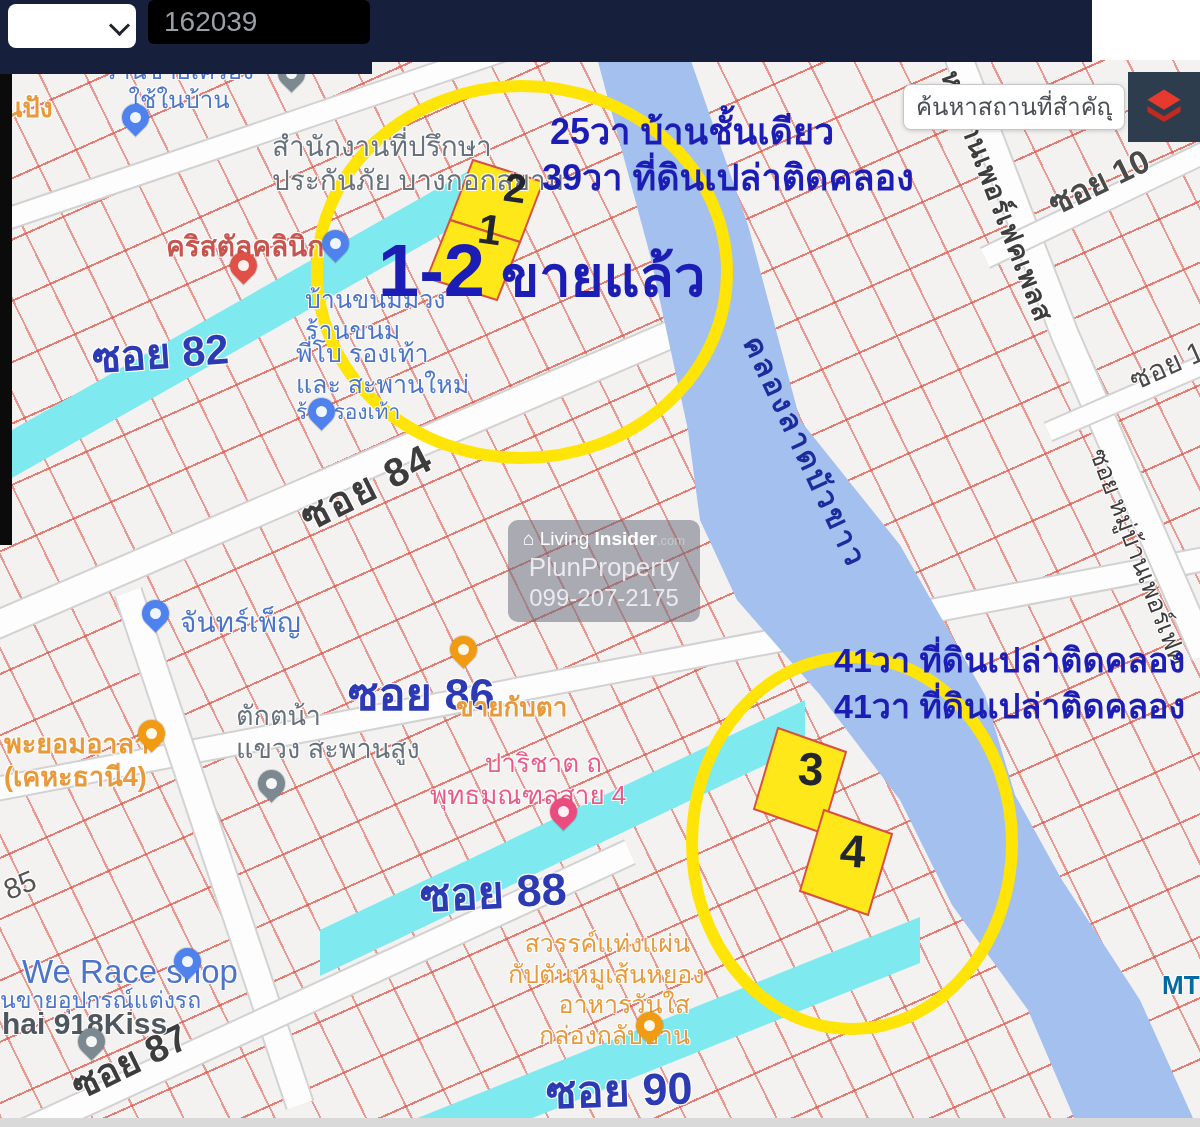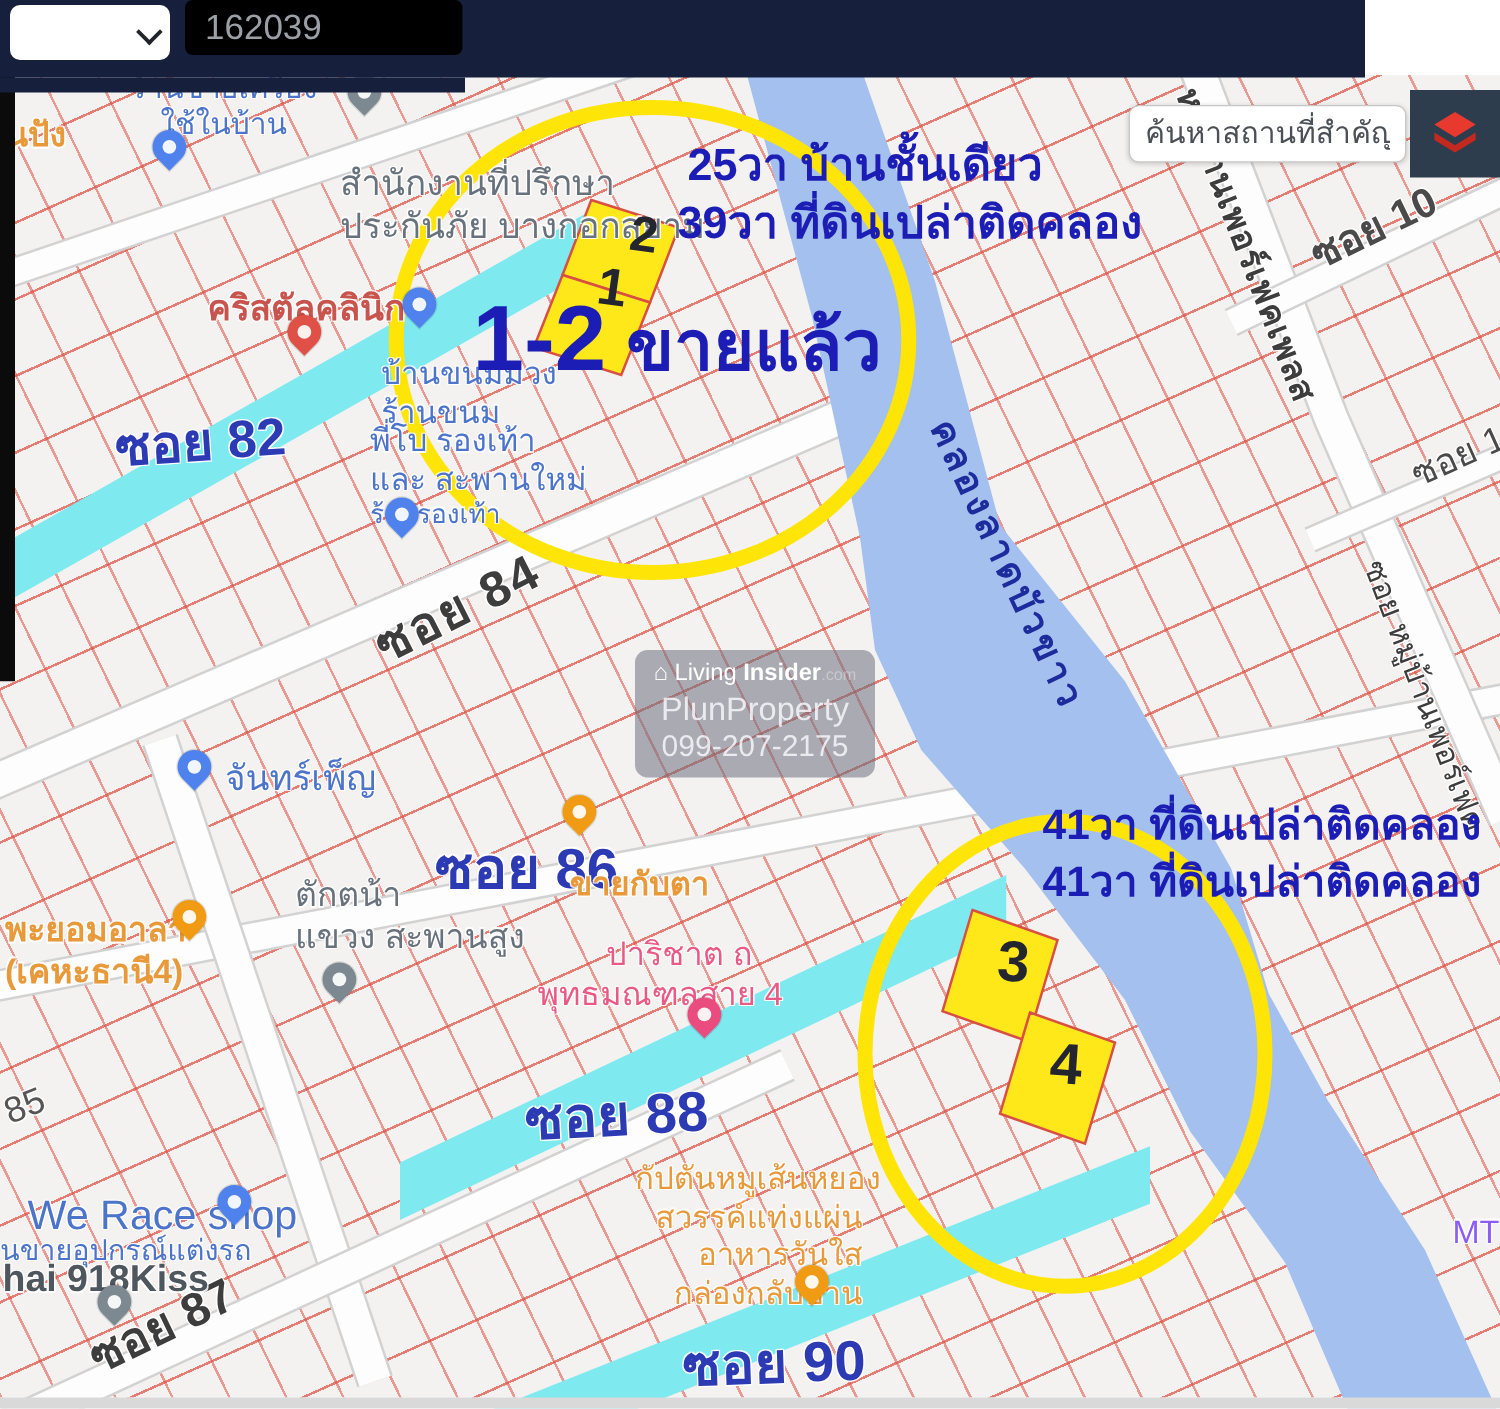--- a/index.html
+++ b/index.html
@@ -112,21 +112,21 @@
   <div class="lbl street-gray" style="left:292px;top:498px;font-size:40px;letter-spacing:2px;transform:rotate(-27deg);transform-origin:0 0;">ซอย 84</div>
   <div class="lbl" style="left:4px;top:868px;font-size:29px;color:#555;transform:rotate(-22deg);">85</div>
   <div class="lbl street-blue" style="left:348px;top:668px;font-size:45px;">ซอย 86</div>
   <div class="lbl street-gray" style="left:64px;top:1068px;font-size:38px;transform:rotate(-26deg);transform-origin:0 0;">ซอย 87</div>
   <div class="lbl street-blue" style="left:420px;top:866px;font-size:45px;transform:rotate(-3deg);">ซอย 88</div>
   <div class="lbl street-blue" style="left:546px;top:1064px;font-size:45px;transform:rotate(-2deg);">ซอย 90</div>
   <div class="lbl street-gray" style="left:1042px;top:188px;font-size:33px;color:#4a4a4a;transform:rotate(-26deg);transform-origin:0 0;">ซอย 10</div>
   <div class="lbl" style="left:1124px;top:366px;font-size:29px;color:#4a4a4a;transform:rotate(-24deg);transform-origin:0 0;">ซอย 1</div>
   <div class="lbl street-gray" style="left:964px;top:66px;font-size:27px;letter-spacing:1px;transform:rotate(69deg);transform-origin:0 0;">หมู่บ้านเพอร์เฟคเพลส</div>
   <div class="lbl" style="left:1112px;top:444px;font-size:25px;color:#3d3d3d;transform:rotate(69deg);transform-origin:0 0;">ซอย หมู่บ้านเพอร์เฟค</div>
-  <div class="lbl" style="left:1162px;top:970px;font-size:26px;color:#8b5cf6;font-weight:normal;">MT</div>
+  <div class="lbl" style="left:1162px;top:970px;font-size:26px;color:#0369a1;font-weight:bold;">MT</div>
   <div class="lbl" style="left:768px;top:330px;font-size:30px;color:#1c2c9c;font-weight:bold;letter-spacing:3px;transform:rotate(65deg);transform-origin:0 0;text-shadow:none;">คลองลาดบัวขาว</div>
 
   <div class="lbl poi-orange" style="left:4px;top:92px;font-size:27px;font-weight:600;">นปัง</div>
   <div class="lbl poi-blue" style="left:104px;top:56px;font-size:24px;text-align:center;">
     <div>ร้านขายเครื่อง</div>
     <div>ใช้ในบ้าน</div>
   </div>
   <div class="lbl poi-gray" style="left:272px;top:114px;font-size:28px;margin-top:16px;">
     <div>สำนักงานที่ปรึกษา</div>
     <div>ประกันภัย บางกอกสยาม</div>
@@ -149,22 +149,22 @@
   </div>
   <div class="lbl poi-orange" style="left:4px;top:728px;font-size:27px;font-weight:600;">
     <div>พะยอมอาลา</div>
     <div>(เคหะธานี4)</div>
   </div>
   <div class="lbl poi-pink" style="left:430px;top:748px;width:172px;font-size:26px;text-align:right;">
     <div>ปาริชาต ถ</div>
     <div>พุทธมณฑลสาย 4</div>
   </div>
   <div class="lbl poi-orange" style="left:508px;top:928px;width:182px;font-size:25px;text-align:right;">
+    <div>สวรรค์แท่งแผ่น</div>
     <div>กัปตันหมูเส้นหยอง</div>
-    <div>สวรรค์แท่งแผ่น</div>
     <div>อาหารวันใส</div>
     <div>กล่องกลับบ้าน</div>
   </div>
   <div class="lbl poi-blue" style="left:22px;top:952px;font-size:33px;">We Race shop</div>
   <div class="lbl poi-blue" style="left:0px;top:986px;font-size:23px;">นขายอุปกรณ์แต่งรถ</div>
   <div class="lbl" style="left:2px;top:1006px;font-size:30px;color:#4e565e;font-weight:600;">hai 918Kiss</div>
 
   <div class="pin pin-blue" style="left:122px;top:104px;"></div>
   <div class="pin pin-gray" style="left:278px;top:60px;"></div>
   <div class="pin pin-red" style="left:230px;top:252px;"></div>

